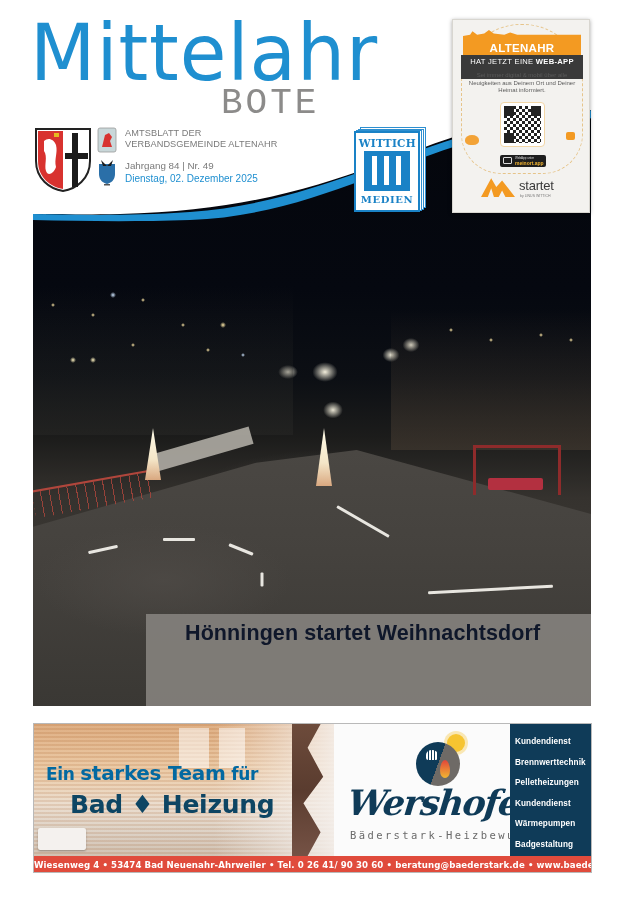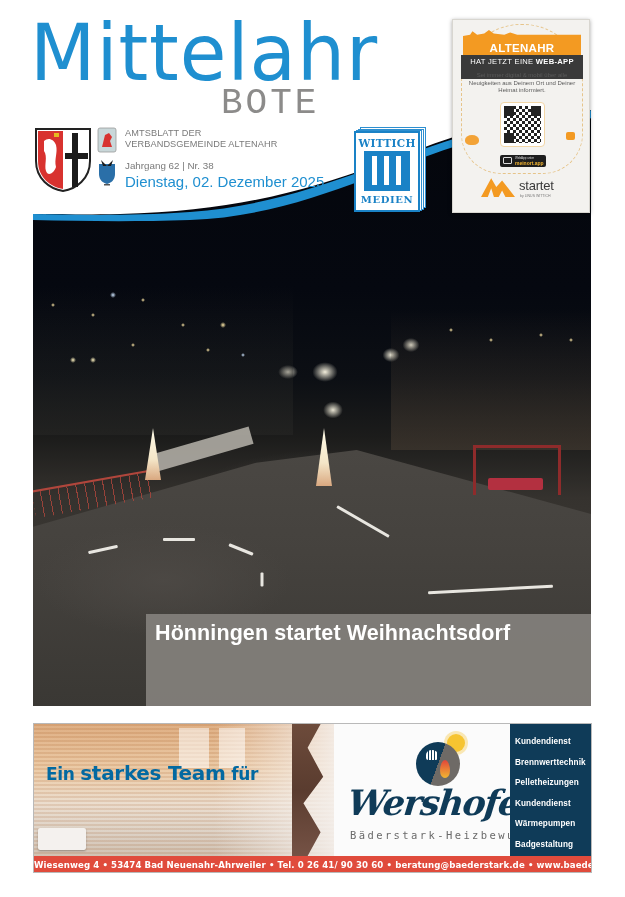--- a/index.html
+++ b/index.html
@@ -93,33 +93,33 @@
     position: absolute; left: 34px; top: 127px; width: 58px; height: 66px;
   }
   .coat-small { position: absolute; left: 97px; top: 127px; width: 20px; height: 26px; }
   .coat-small2 { position: absolute; left: 97px; top: 158px; width: 20px; height: 28px; }
 
   .amtsblatt {
     position: absolute; left: 125px; top: 128px; font-size: 9.2px; color: #7a7a7a; line-height: 11px;
     letter-spacing: 0.1px;
   }
   .issue-line { position: absolute; left: 125px; top: 160px; font-size: 9.8px; color: #7a7a7a; }
-  .date-line { position: absolute; left: 125px; top: 173px; font-size: 15px; color: #1f8fd0; }
+  .date-line { position: absolute; left: 125px; top: 173px; font-size: 10px; color: #1f8fd0; }
 
   .wittich {
     position: absolute; left: 354px; top: 127px; width: 72px; height: 85px;
   }
   .wittich .sheet {
     position: absolute; background: #fff; border: 1.5px solid #2d8fd0;
   }
   .wittich .front {
     position: absolute; left: 0; top: 4px; width: 66px; height: 81px;
     background: #fff; border: 2px solid #1a82c6; padding: 2px;
   }
-  .wittich .top-word { color: #1a82c6; font-weight: 700; font-size: 10.5px; text-align: center; letter-spacing: 0.3px; font-family: "DejaVu Serif", serif; margin-top: 2px; }
+  .wittich .top-word { color: #1a82c6; font-weight: 700; font-size: 10.5px; text-align: right; letter-spacing: 0.3px; font-family: "DejaVu Serif", serif; margin-top: 2px; }
   .wittich .w-block {
     margin: 2px auto 0; width: 46px; height: 40px; background: #1a82c6; position: relative;
   }
   .wittich .w-block span {
     position: absolute; top: 5px; width: 5px; height: 29px; background: #fff;
   }
   .wittich .bottom-word { color: #1a82c6; font-weight: 700; font-size: 10px; text-align: center; letter-spacing: 0.6px; font-family: "DejaVu Serif", serif; margin-top: 3px; }
 
   
   .webapp {
@@ -178,22 +178,23 @@
   .webapp .logo-by { position: absolute; left: 67px; top: 174px; font-size: 3.5px; color: #777; white-space: nowrap; }
   .webapp .icon-l { position: absolute; left: 12px; top: 115px; width: 14px; height: 10px; background: #f39a22; border-radius: 50% 50% 40% 40%; opacity: 0.9; }
   .webapp .icon-r { position: absolute; left: 113px; top: 112px; width: 9px; height: 8px; background: #f39a22; border-radius: 2px; }
 
   
   .caption {
     position: absolute; left: 146px; top: 614px; width: 445px; height: 92px;
     background: rgba(128,125,121,0.97); padding: 6px 10px 0 9px;
   }
   .caption .headline {
-    color: #ffffff; font-weight: 700; font-size: 21.5px; letter-spacing: 0.1px; line-height: 26px;
+    color: #0f172a; font-weight: 700; font-size: 21.5px; letter-spacing: 0.1px; line-height: 26px;
     white-space: nowrap;
+    margin-left: 30px;
   }
   .caption .lead {
     color: #f2f2f2; font-style: italic; font-size: 7.7px; line-height: 8.8px; margin-top: 5px;
     text-align: justify;
   }
 
   
   .ad {
     position: absolute; left: 33px; top: 723px; width: 559px; height: 150px; overflow: hidden;
     border: 1px solid #b9b9b9;
@@ -297,21 +298,21 @@
 <svg class="coat-small2" viewBox="0 0 20 28">
   <path d="M2 6 H18 V16 C18 22 14 25 10 26 C6 25 2 22 2 16 Z" fill="#2a6fa8"></path>
   <path d="M4 2 L10 8 L16 2 L14 8 H6 Z" fill="#1b1b1b"></path>
   <rect x="7" y="26" width="6" height="1.5" fill="#555"></rect>
 </svg>
 
 <div class="amtsblatt">
   <div>AMTSBLATT DER</div>
   <div>VERBANDSGEMEINDE ALTENAHR</div>
 </div>
-<div class="issue-line">Jahrgang 62 | Nr. 38</div>
+<div class="issue-line">Jahrgang 84 | Nr. 49</div>
 <div class="date-line">Dienstag, 02. Dezember 2025</div>
 
 <div class="wittich">
   <div class="sheet" style="left:6px;top:0;width:66px;height:81px;"></div>
   <div class="sheet" style="left:4px;top:1.5px;width:66px;height:81px;"></div>
   <div class="sheet" style="left:2px;top:3px;width:66px;height:81px;"></div>
   <div class="front">
     <div class="top-word">WITTICH</div>
     <div class="w-block">
       <span style="left:8px;"></span>
@@ -350,20 +351,21 @@
 </div>
 
 <div class="ad">
   <div class="bath"></div>
   <div class="window1"></div>
   <div class="window2"></div>
   <div class="tub"></div>
   <div class="slogan1">
     <span class="small">Ein </span><span>starkes Team</span><span class="small"> für</span>
   </div>
+  <div class="slogan2">Bad ♦ Heizung</div>
   <div class="wave-brown"></div>
   <div class="logo-area">
     <div class="sun"></div>
     <div class="emblem">
       <div class="shell"></div>
       <div class="flame"></div>
     </div>
     <div class="wordmark">Wershofen</div>
     <div class="wordmark-sub">Bäderstark-Heizbewusst</div>
   </div>

